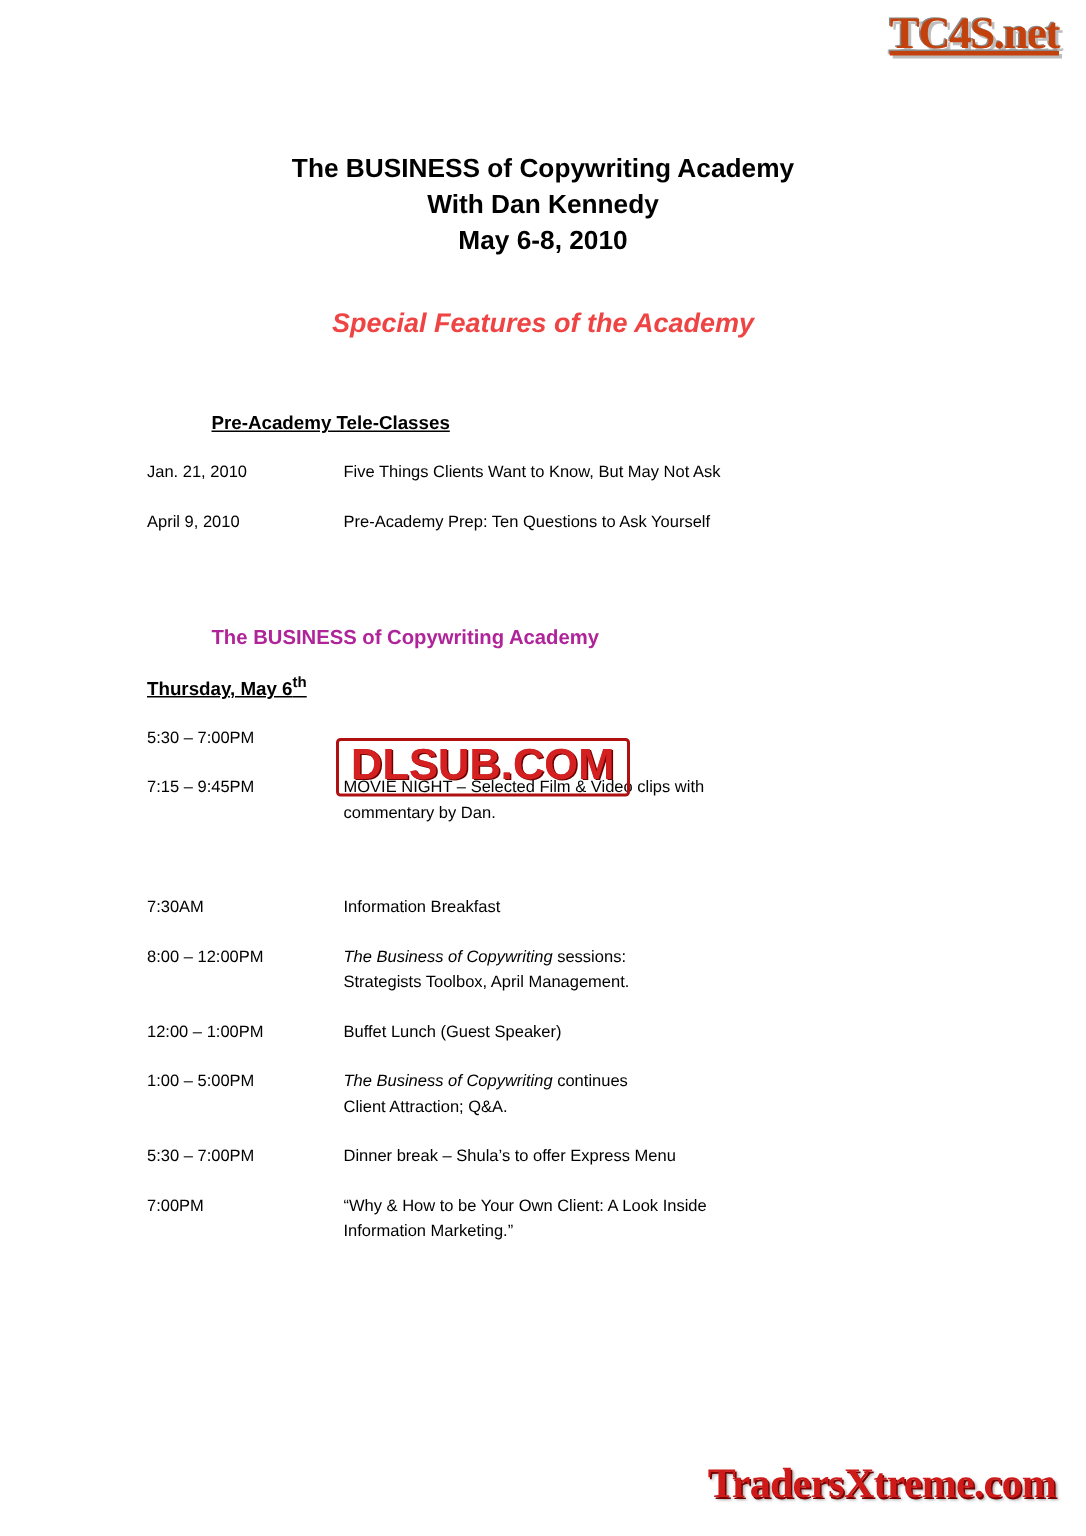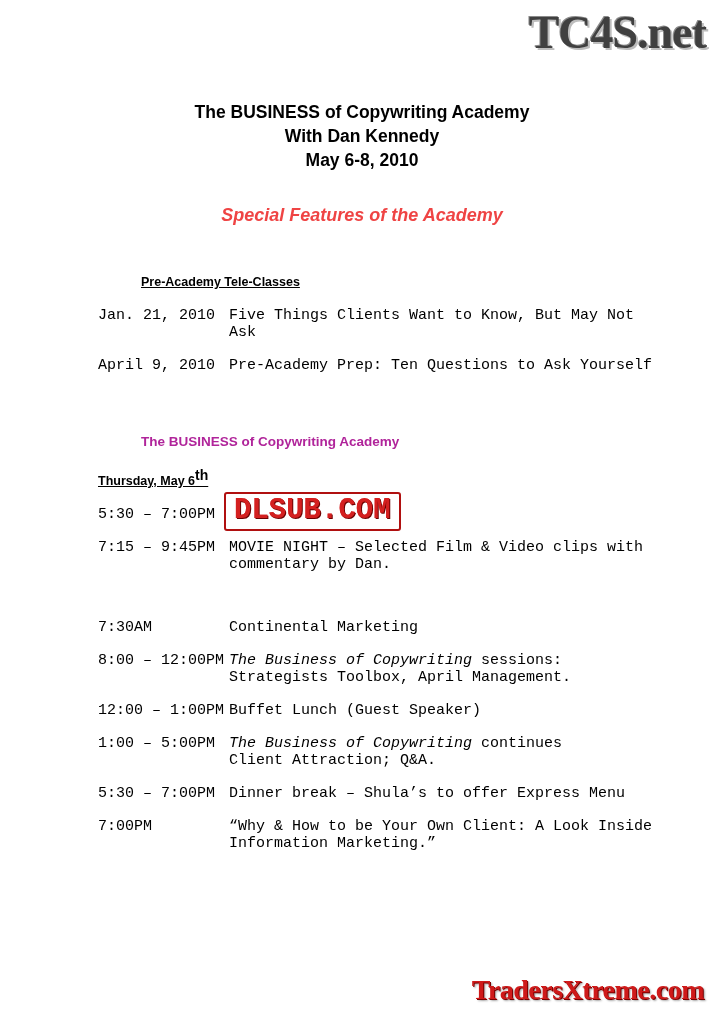--- a/index.html
+++ b/index.html
@@ -22,30 +22,31 @@
     height: 1024px;
   }
 
   
   .wm-top {
     position: absolute;
     top: 6px;
     right: 18px;
     font-family: "Liberation Serif", serif;
     font-weight: bold;
-    font-size: 46px;
+    font-size: 30px;
     letter-spacing: -1px;
-    color: #404040;
+    color: #c2410c;
     text-shadow: 2px 2px 0 #bdbdbd, -1px -1px 0 #8a8a8a;
+    text-decoration: underline;
   }
   .wm-mid {
     position: absolute;
     top: 492px;
     left: 224px;
-    font-family: Liberation Mono, monospace;
+    font-family: Liberation Sans, sans-serif;
     font-weight: bold;
     font-size: 29px;
     color: #d42020;
     background: linear-gradient(#f06060, #b81111);
     -webkit-background-clip: text;
     padding: 2px 8px 4px 8px;
     border: 2px solid #b01010;
     border-radius: 3px;
     letter-spacing: 0px;
     text-shadow: 1px 1px 0 #6b0000;
@@ -105,45 +106,44 @@
   }
 
   .section-head.magenta {
     color: #b0249a;
     text-decoration: none;
     font-size: 13.5px;
   }
 
   .row {
     display: flex;
-    font-size: 15px;
+    font-size: 11px;
     line-height: 17px;
     margin-bottom: 16px;
-    font-family: Liberation Mono, monospace;
   }
   .row .time {
     width: 131px;
     flex: 0 0 131px;
   }
   .row .desc {
     flex: 1 1 auto;
   }
   .desc .it { font-style: italic; }
 
   .gap-lg { height: 44px; }
   .gap-md { height: 30px; }
 
   .day-head {
     font-size: 12.5px;
     font-weight: bold;
     text-decoration: underline;
     margin-bottom: 18px;
   }
   .day-head sup {
-    font-size: 14px;
+    font-size: 10px;
     vertical-align: super;
     margin-top: 17px;
   }
 
   .masked {
     
     min-height: 17px;
   }
 </style>
 </head>
@@ -192,21 +192,21 @@
         <span>MOVIE NIGHT – Selected Film &amp; Video clips with</span><br>
         <span>commentary by Dan.</span>
       </div>
     </div>
 
     <div class="gap-md"></div>
 
 
     <div class="row">
       <div class="time">7:30AM</div>
-      <div class="desc">Continental Marketing</div>
+      <div class="desc">Information Breakfast</div>
     </div>
 
     <div class="row">
       <div class="time">8:00 – 12:00PM</div>
       <div class="desc">
         <span class="it">The Business of Copywriting</span><span> sessions:</span><br>
         <span>Strategists Toolbox, April Management.</span>
       </div>
     </div>
 

